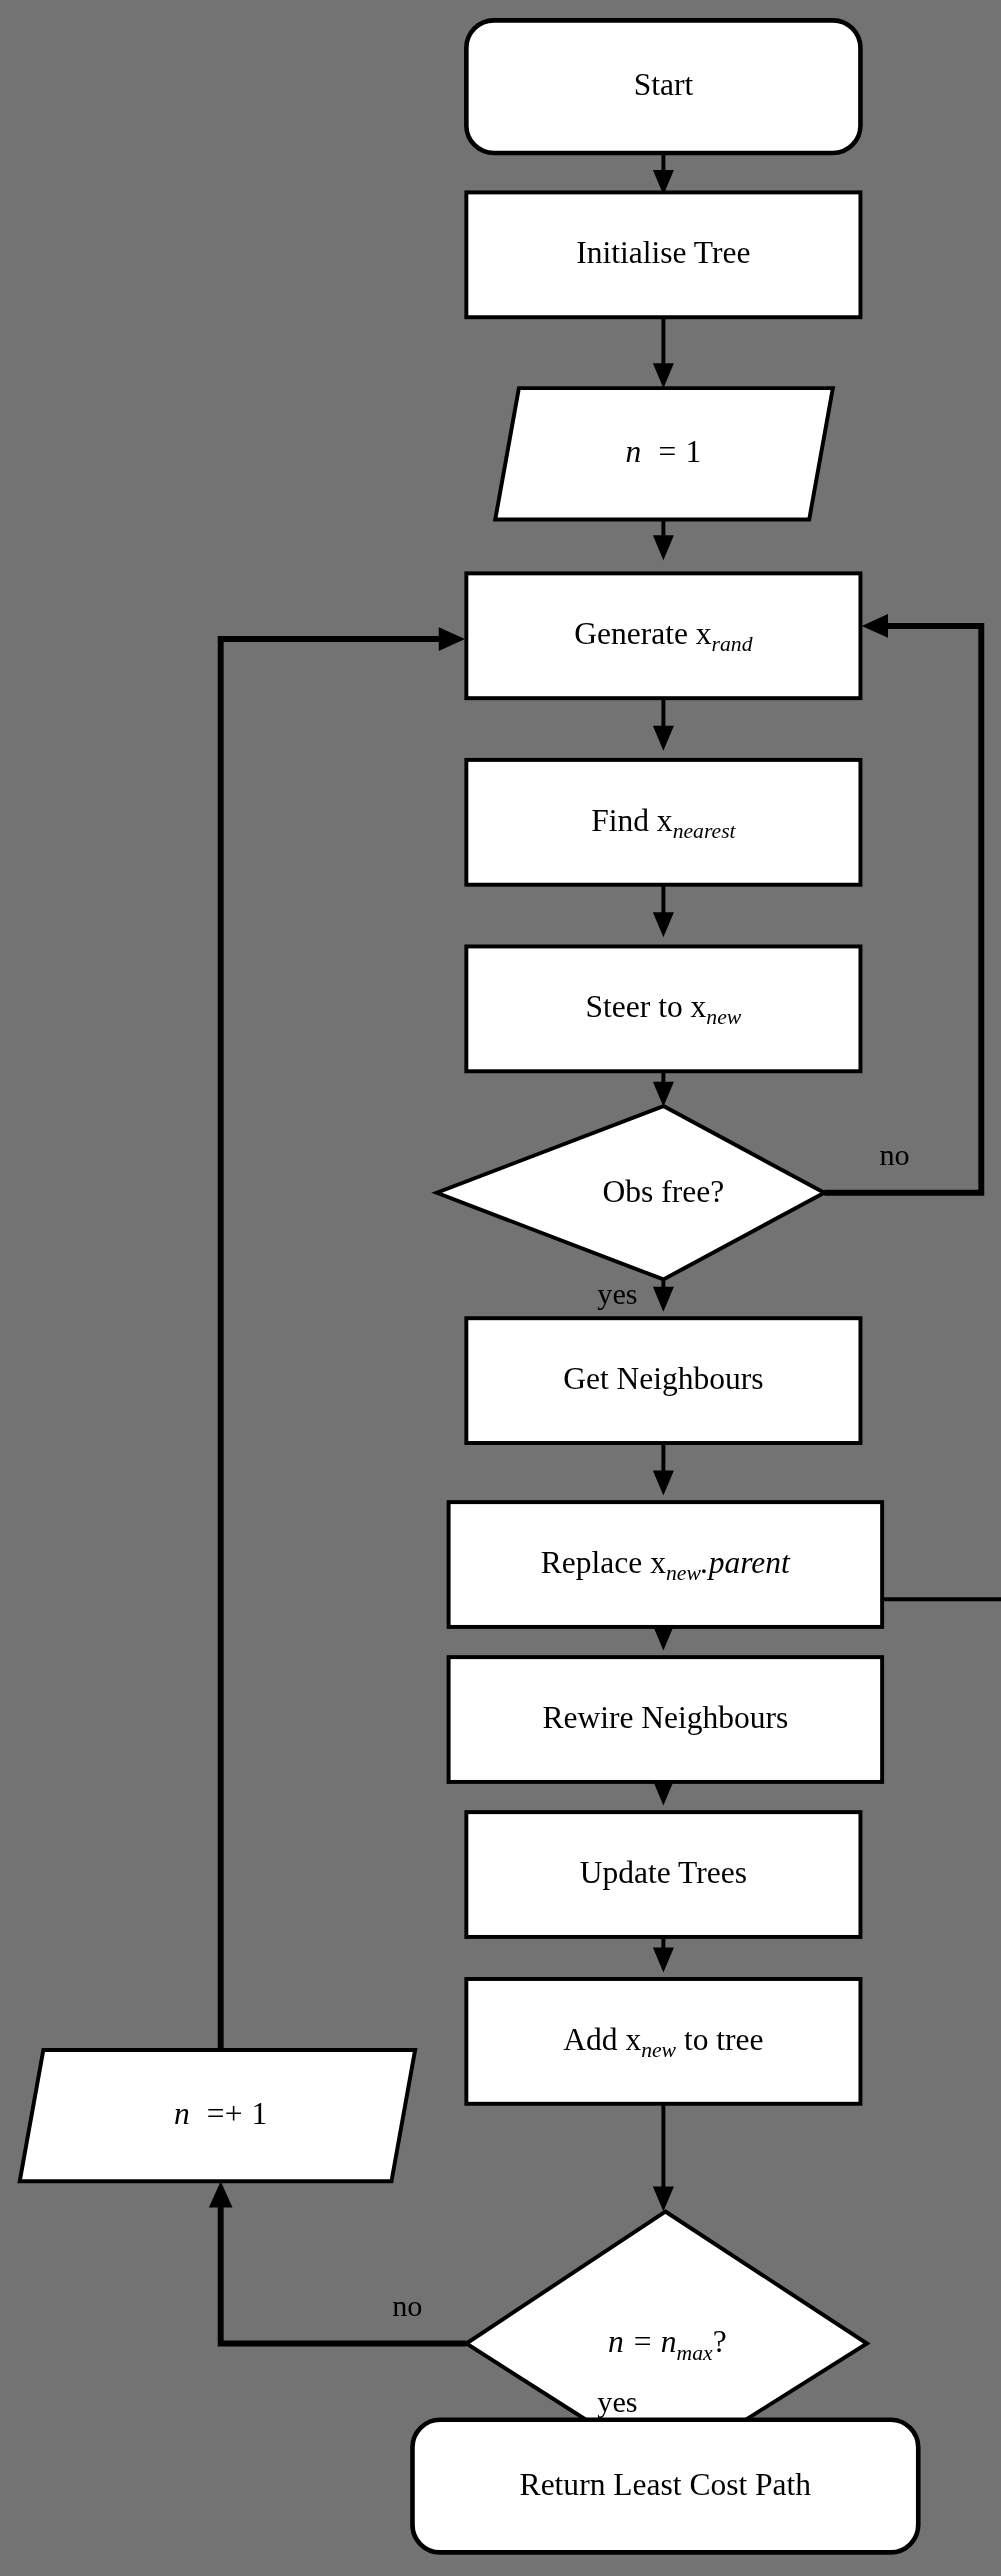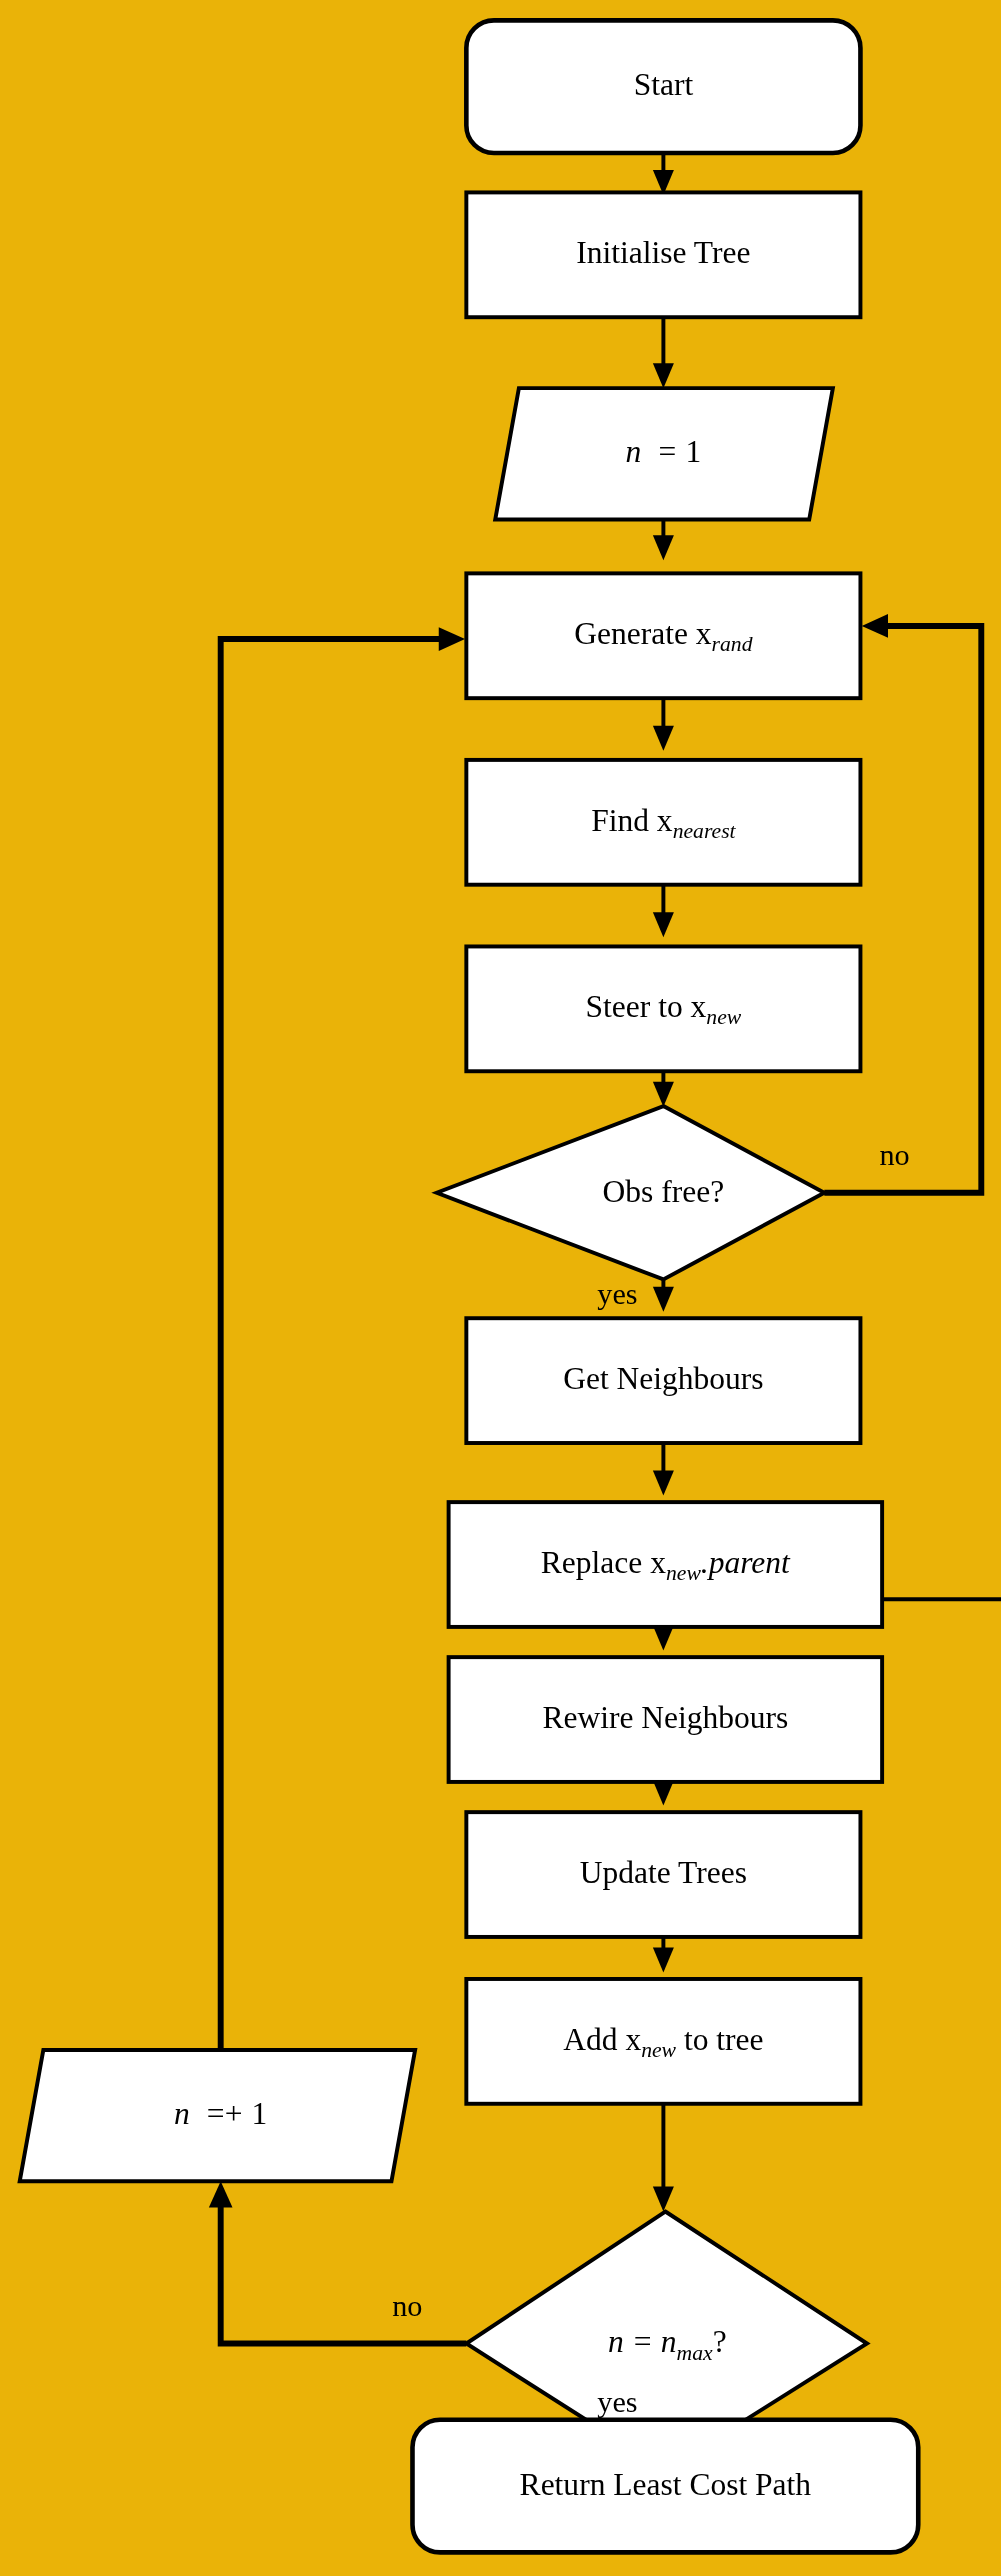--- a/index.html
+++ b/index.html
@@ -10,21 +10,21 @@
   body {
     width: 1001px;
     height: 2576px;
     font-family: "Liberation Serif", "DejaVu Serif", serif;
     overflow: hidden;
   }
   #flowchart-root {
     position: relative;
     width: 1001px;
     height: 2576px;
-    background: #eab308;
+    background: #737373;
   }
   svg#flow-svg {
     display: block;
     width: 1001px;
     height: 2576px;
   }
   .node-shape {
     fill: #ffffff;
     stroke: #000000;
     stroke-width: 6;

